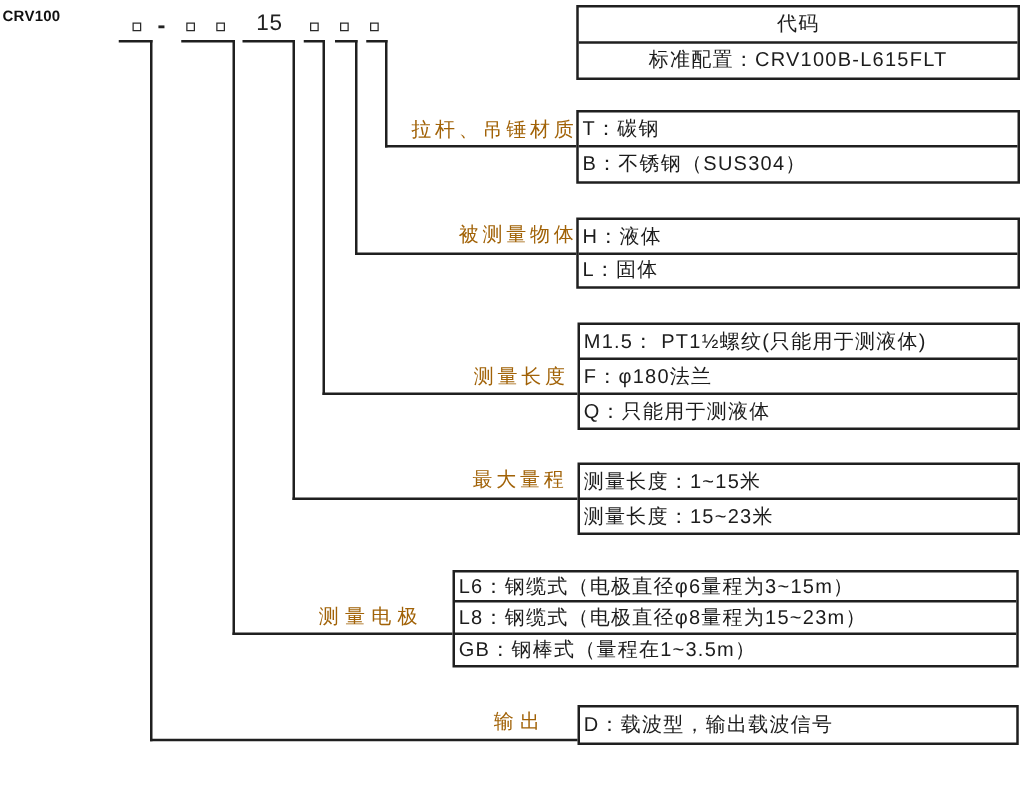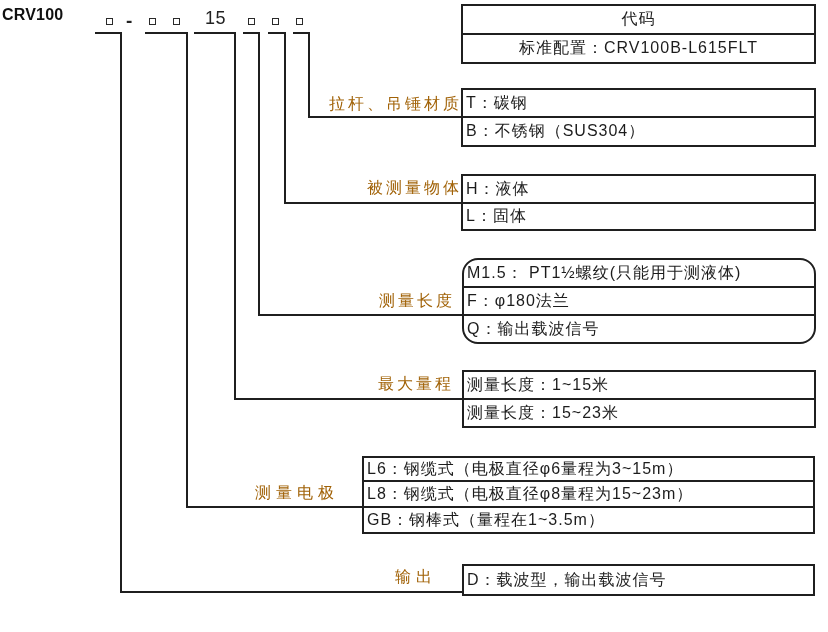--- a/index.html
+++ b/index.html
@@ -19,21 +19,21 @@
   .sq {
     position: absolute;
     width: 7px; height: 7px;
     border: 1.2px solid #2a2a2a;
     box-sizing: border-box;
     background: #fff;
   }
   .title {
     position: absolute;
     left: 2px; top: 6px;
-    font-size: 16px;
+    font-size: 12px;
     font-weight: 700;
     letter-spacing: 0.2px;
     color: #111;
     white-space: nowrap;
   }
   .dash {
     position: absolute;
     left: 126px; top: 10px;
     font-size: 19px;
     font-weight: 700;
@@ -124,24 +124,24 @@
   <div class="row" style="height:29px;">B：不锈钢（SUS304）</div>
 </div>
 
 <div class="glabel" style="right:366px; top:174px; height:28px; letter-spacing:3px;">被测量物体</div>
 <div class="tbl" style="left:461px; top:174px; width:355px;">
   <div class="row" style="height:26px;">H：液体</div>
   <div class="row" style="height:27px;">L：固体</div>
 </div>
 
 <div class="glabel" style="right:373px; top:288px; height:26px; letter-spacing:3px;">测量长度</div>
-<div class="tbl" style="left:462px; top:258px; width:354px;border-radius:16px;">
+<div class="tbl" style="left:462px; top:258px; width:354px;">
   <div class="row" style="height:26px;">M1.5： PT1½螺纹(只能用于测液体)</div>
   <div class="row" style="height:28px;">F：φ180法兰</div>
-  <div class="row" style="height:28px;">Q：输出载波信号</div>
+  <div class="row" style="height:28px;">Q：只能用于测液体</div>
 </div>
 
 <div class="glabel" style="right:374px; top:370px; height:28px; letter-spacing:3px;">最大量程</div>
 <div class="tbl" style="left:462px; top:370px; width:354px;">
   <div class="row" style="height:26px;">测量长度：1~15米</div>
   <div class="row" style="height:28px;">测量长度：15~23米</div>
 </div>
 
 <div class="glabel" style="right:489px; top:480px; height:26px; letter-spacing:5px;">测量电极</div>
 <div class="tbl" style="left:362px; top:456px; width:453px;">

